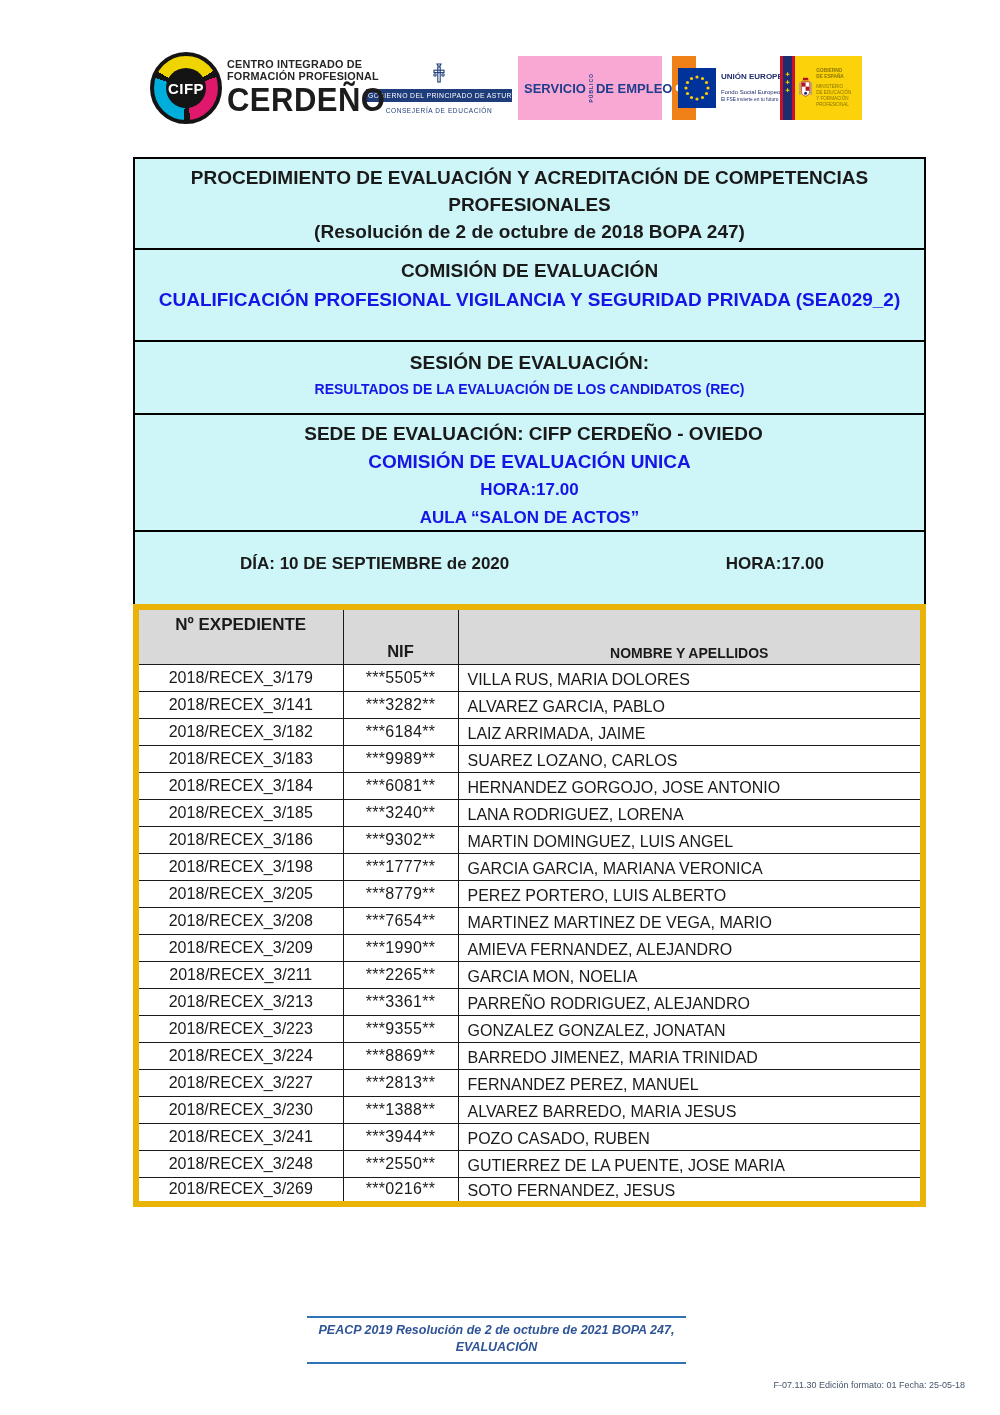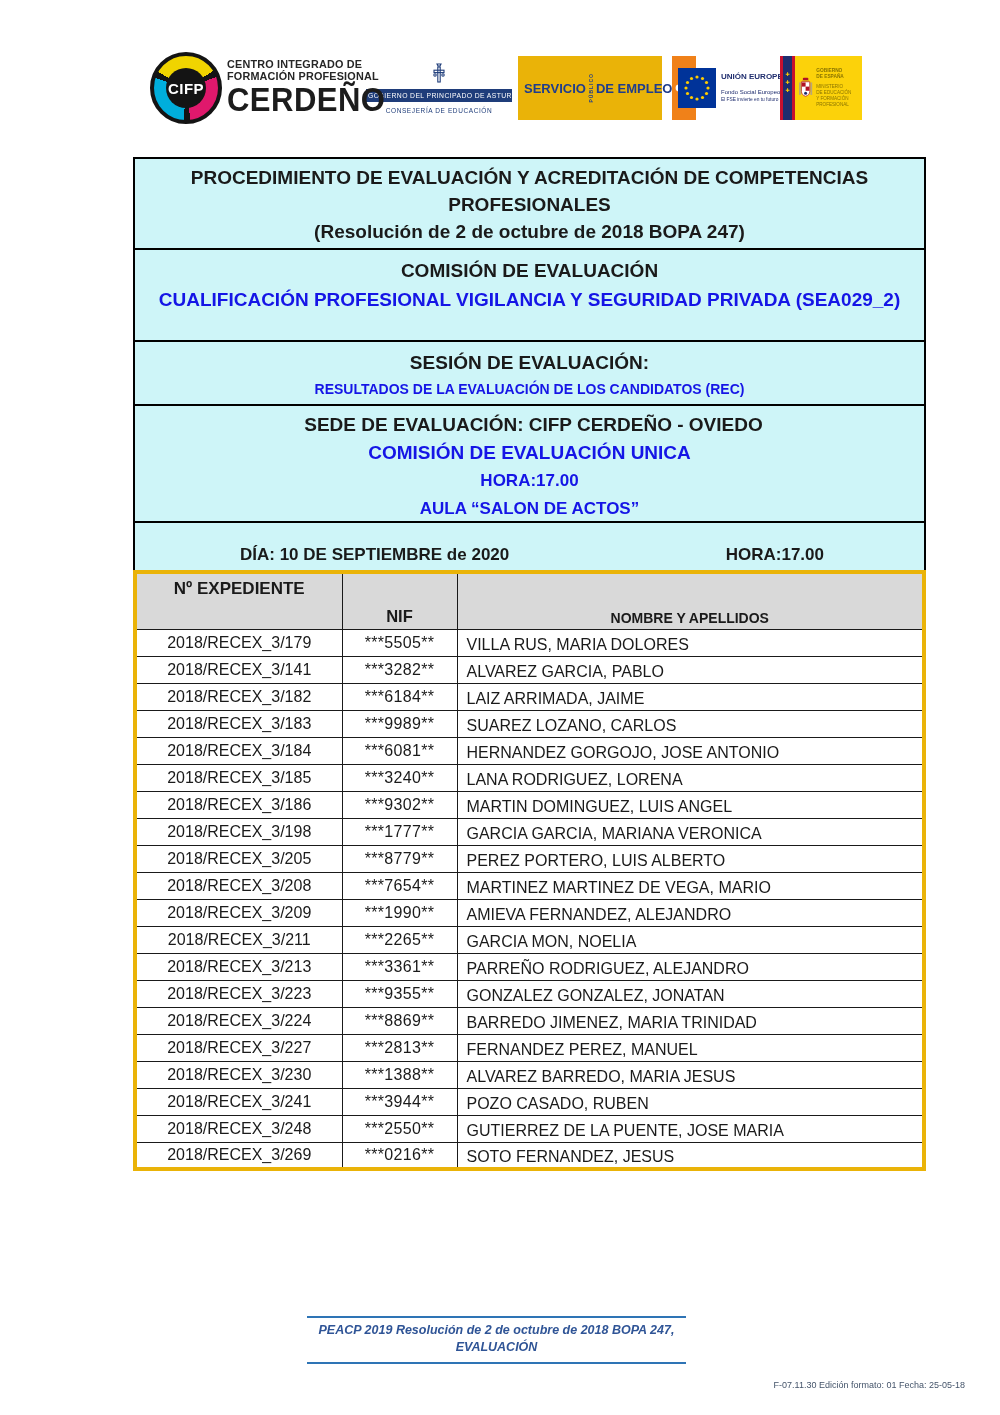--- a/index.html
+++ b/index.html
@@ -15,21 +15,21 @@
   .cifp-abbr { position:absolute; inset:0; display:flex; align-items:center; justify-content:center; color:#fff; font-weight:bold; font-size:15px; z-index:2; letter-spacing:.5px; }
   .cifp-text { margin-left:5px; line-height:1.05; transform:scaleX(.94); transform-origin:left; }
   .cifp-text .small { font-size:11.5px; font-weight:bold; color:#262626; letter-spacing:.2px; white-space:nowrap; }
   .cifp-text .big { font-size:33px; font-weight:bold; color:#1c1c1c; letter-spacing:.5px; margin-top:1px; }
 
   .logo-asturias { width:146px; margin-left:8px; text-align:center; }
   .ast-cross { display:block; margin:0 auto 3px; }
   .ast-band { background:#1f3d7a; color:#fff; font-size:6.8px; letter-spacing:.4px; padding:3px 2px; white-space:nowrap; }
   .ast-dept { color:#1f3d7a; font-size:6.5px; letter-spacing:.6px; margin-top:5px; }
 
-  .logo-empleo { width:144px; height:64px; margin-left:6px; background:#eab308; display:flex; align-items:center; padding-left:6px; }
+  .logo-empleo { width:144px; height:64px; margin-left:6px; background:#f9a8d4; display:flex; align-items:center; padding-left:6px; }
   .emp-word { color:#1f3d8c; font-weight:bold; font-size:13px; white-space:nowrap; }
   .emp-vert { writing-mode:vertical-rl; transform:rotate(180deg); font-size:5px; color:#1f3d8c; letter-spacing:1px; margin:0 2px; font-weight:bold; }
   .emp-orange { width:30px; height:64px; background:#f08119; margin-left:auto; display:flex; align-items:center; justify-content:center; }
 
   .logo-eu { display:flex; margin-left:16px; width:94px; align-items:flex-start; }
   .eu-flag { flex:0 0 auto; }
   .eu-texts { margin-left:5px; padding-top:4px; }
   .eu-name { font-size:8px; font-weight:bold; color:#1f2d6e; white-space:nowrap; }
   .eu-fund { font-size:6px; color:#1f2d6e; margin-top:8px; white-space:nowrap; }
   .eu-tag { font-size:4.8px; color:#1f2d6e; margin-top:2px; white-space:nowrap; }
@@ -52,38 +52,38 @@
   .blu { font-weight:bold; color:#1515e6; }
 
   .sec1 { height:91px; padding-top:5px; }
   .sec1 .procedure { font-size:19px; line-height:27px; font-weight:bold; max-width:720px; margin:0 auto; }
   .sec1 .resolution { font-size:19px; line-height:27px; font-weight:bold; }
 
   .sec2 { height:92px; padding-top:6px; }
   .sec2 .commission { font-size:19px; line-height:29px; }
   .sec2 .qualification { font-size:19px; line-height:29px; }
 
-  .sec3 { height:64px; padding-top:6px; }
+  .sec3 { height:73px; padding-top:6px; }
   .sec3 .session-label { font-size:19px; line-height:29px; }
   .sec3 .session-detail { font-size:14px; line-height:24px; }
 
   .sec4 { height:117px; padding-top:5px; }
   .sec4 div { line-height:28px; }
   .sec4 .sede { font-size:19px;margin-left:8px; }
   .sec4 .unica { font-size:19px; }
   .sec4 .hora { font-size:17px; }
   .sec4 .aula { font-size:17px; }
 
-  .sec5 { height:47px; text-align:left; }
+  .sec5 { height:72px; text-align:left; }
   .schedule { display:flex; padding-top:22px; font-weight:bold; font-size:17px; }
   .schedule .day { margin-left:105px; }
   .schedule .hora-group { margin-left:auto; margin-right:100px; display:flex; }
 
   
-  table.cand { width:793px; border-collapse:collapse; table-layout:fixed; border:4px solid #eab308; }
+  table.cand { width:793px; border-collapse:collapse; table-layout:fixed; border:6px solid #eab308; }
   table.cand col.c1 { width:207px; }
   table.cand col.c2 { width:115px; }
   table.cand th, table.cand td { border:1px solid #1a1a1a; }
   thead th { background:#d9d9d9; height:57px; font-weight:bold; }
   th.h-exp { vertical-align:top; text-align:center; font-size:17px; padding-top:5px; }
   th.h-nif { vertical-align:bottom; text-align:center; font-size:16.5px; padding-bottom:3px; }
   th.h-nom { vertical-align:bottom; text-align:center; font-size:14px; padding-bottom:3px; }
   tbody tr { height:27px; }
   td.c-exp { text-align:center; font-size:16px; }
   td.c-nif { text-align:center; font-size:16px; letter-spacing:.3px; }
@@ -343,18 +343,18 @@
           <tr>
       <td class="c-exp">2018/RECEX_3/269</td>
       <td class="c-nif">***0216**</td>
       <td class="c-nom">SOTO FERNANDEZ, JESUS</td>
     </tr>
         </tbody>
     </table>
   </div>
 
   <div class="footnote">
-    <div>PEACP 2019 Resolución de 2 de octubre de 2018 BOPA 247,</div>
+    <div>PEACP 2019 Resolución de 2 de octubre de 2021 BOPA 247,</div>
     <div>EVALUACIÓN</div>
   </div>
   <div class="form-ref">F-07.11.30 Edición formato: 01 Fecha: 25-05-18</div>
 
 </div>
 
 </body></html>

